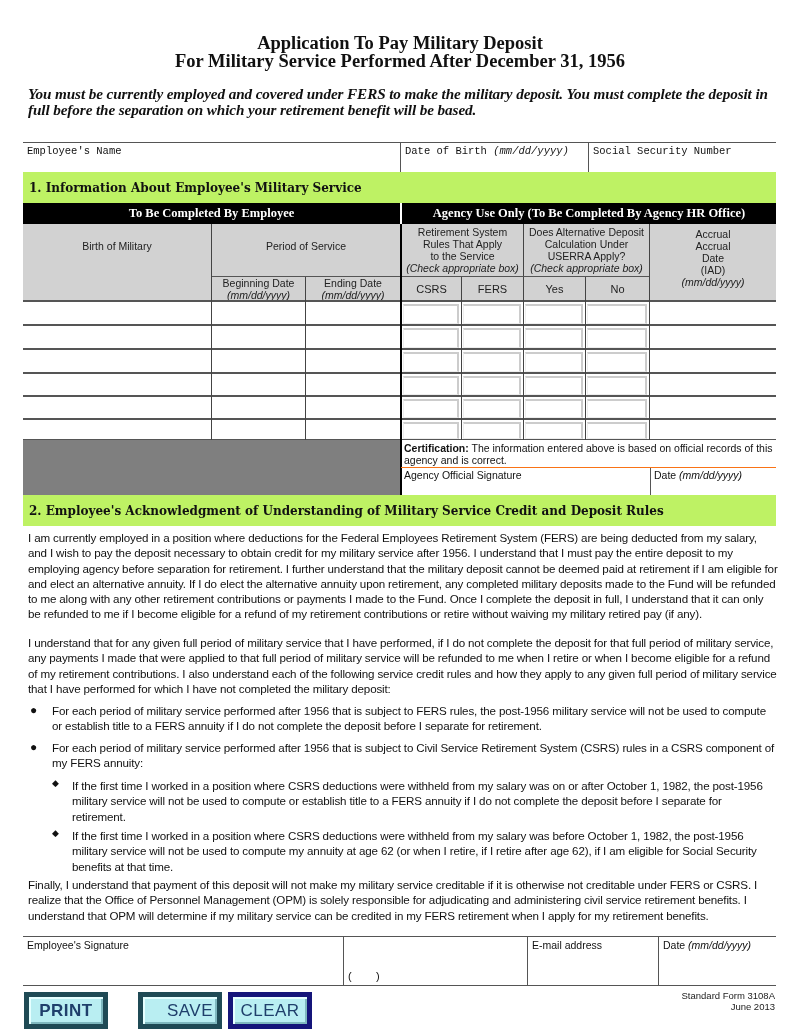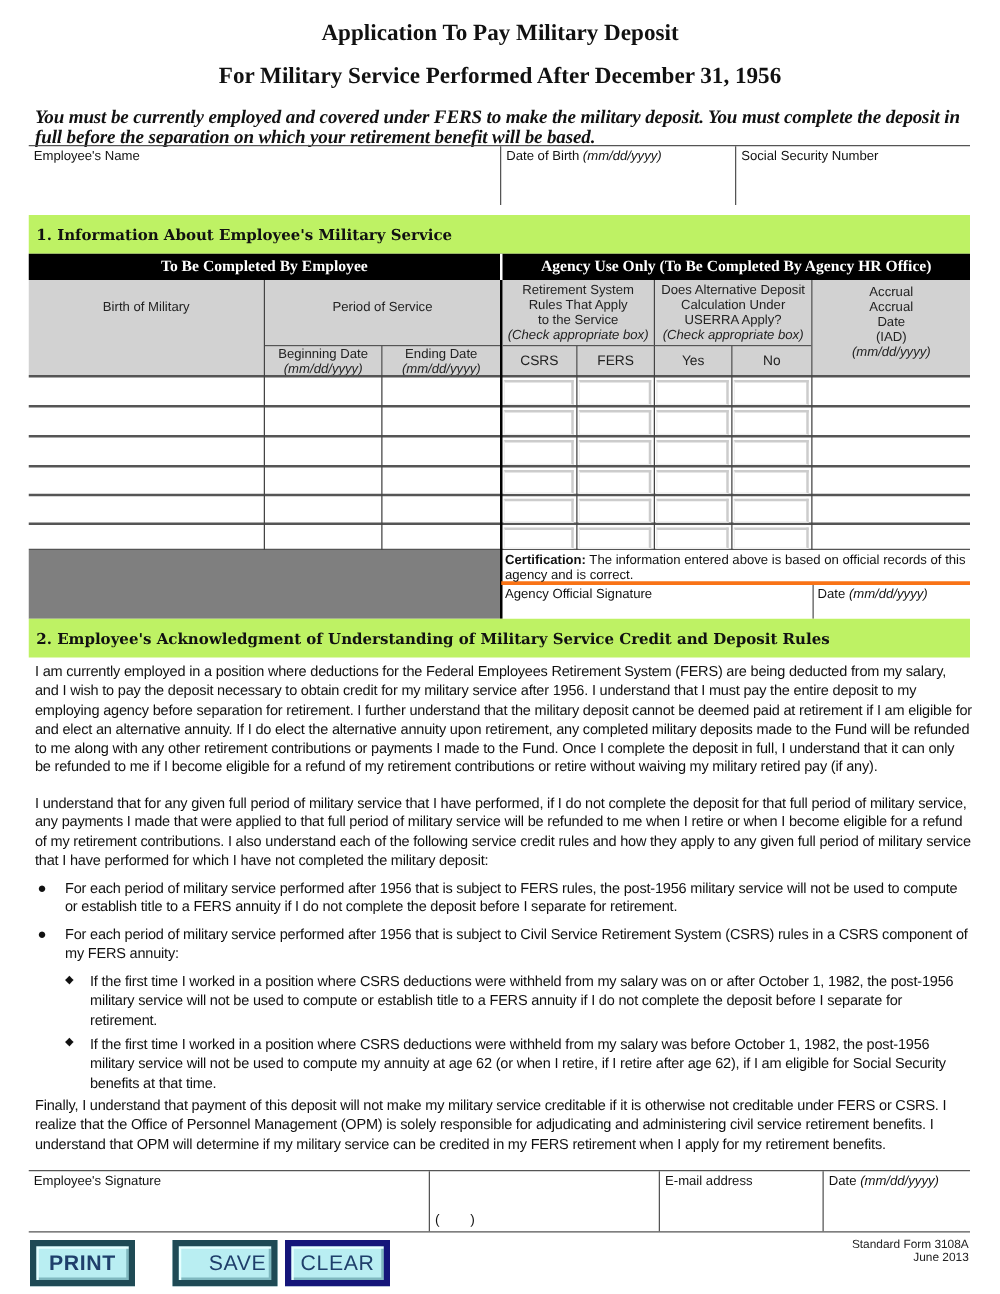--- a/index.html
+++ b/index.html
@@ -1,29 +1,29 @@
 <!DOCTYPE html>
 <html><head>
 <meta charset="utf-8">
 <style>
   * { box-sizing: border-box; margin: 0; padding: 0; }
   html, body { width: 800px; height: 1035px; background: #fff; overflow: hidden; }
   body { position: relative; font-family: "Liberation Sans", sans-serif; color: #111; }
 
   .title { position: absolute; left: 0; width: 800px; text-align: center;
            font-family: "Liberation Serif", serif; font-weight: bold; font-size: 18.5px; line-height: 22px; }
-  .title.t1 { top: 16px; font-family: Liberation Serif, serif; }
+  .title.t1 { top: 32px; font-family: Liberation Serif, serif; }
   .title.t2 { top: 50px; }
 
   .notice { position: absolute; left: 28px; top: 86px; width: 760px;
             font-family: "Liberation Serif", serif; font-style: italic; font-weight: bold;
             font-size: 15.2px; line-height: 16px; letter-spacing: -0.1px; }
 
-  .row-top { position: absolute; left: 23px; top: 116px; width: 753px; height: 48px;
-             border-top: 1.5px solid #555; display: flex; }
+  .row-top { position: absolute; left: 23px; top: 142px; width: 753px; height: 48px;
+             border-top: 1.5px solid #555; display: flex; font-family: Liberation Mono, monospace; }
   .cell { position: relative; font-size: 10.5px; padding: 2px 4px; }
   .cell i { font-style: italic; }
   .vl { border-left: 1px solid #555; }
 
   .sec-head { position: absolute; left: 23px; width: 753px; background: #bef264;
               font-family: "DejaVu Serif", serif; font-weight: bold; font-size: 12px;
               padding-left: 6px; display: flex; align-items: center; }
 
   .blackbar { position: absolute; left: 23px; top: 203px; width: 753px; height: 21px;
               background: #000; color: #fff; display: flex;
@@ -33,21 +33,21 @@
   .grid { position: absolute; left: 23px; top: 224px; width: 753px; }
   .hdr { position: absolute; background: #d2d2d2; text-align: center; font-size: 10.5px; line-height: 12px;
          display: flex; flex-direction: column; align-items: center; justify-content: center; color: #222; }
   .hline { position: absolute; background: #555; }
   .vline { position: absolute; background: #444; width: 1px; }
   .chkbox { position: absolute; background: #fff; border-top: 2px solid #ccc; border-right: 2px solid #ccc;
             border-left: 1px solid #eee; border-bottom: 1px solid #eee; }
 
   .darkblock { position: absolute; left: 23px; top: 440px; width: 377px; height: 55px; background: #7f7f7f; }
   .cert { position: absolute; left: 401px; top: 440px; width: 375px; height: 28px; font-size: 10.5px;
-          line-height: 12px; padding: 2px 3px; border-bottom: 3px solid #f97316; }
+          line-height: 12px; padding: 2px 3px; border-bottom: 1px solid #f97316; }
   .cert b { font-weight: bold; }
   .agency-sig { position: absolute; left: 401px; top: 468px; width: 249px; height: 27px; font-size: 10.5px; padding: 1px 3px; }
   .agency-date { position: absolute; left: 650px; top: 468px; width: 126px; height: 27px; font-size: 10.5px;
                  padding: 1px 3px; border-left: 1px solid #555; }
 
   .para { position: absolute; left: 28px; width: 750px; font-size: 11.6px; line-height: 15.3px; letter-spacing: -0.15px; }
   .bullet { position: absolute; font-size: 11.6px; line-height: 15.3px; letter-spacing: -0.15px; }
   .bdot { position: absolute; font-size: 12px; }
 
   .sig-row { position: absolute; left: 23px; top: 936px; width: 753px; height: 50px;

